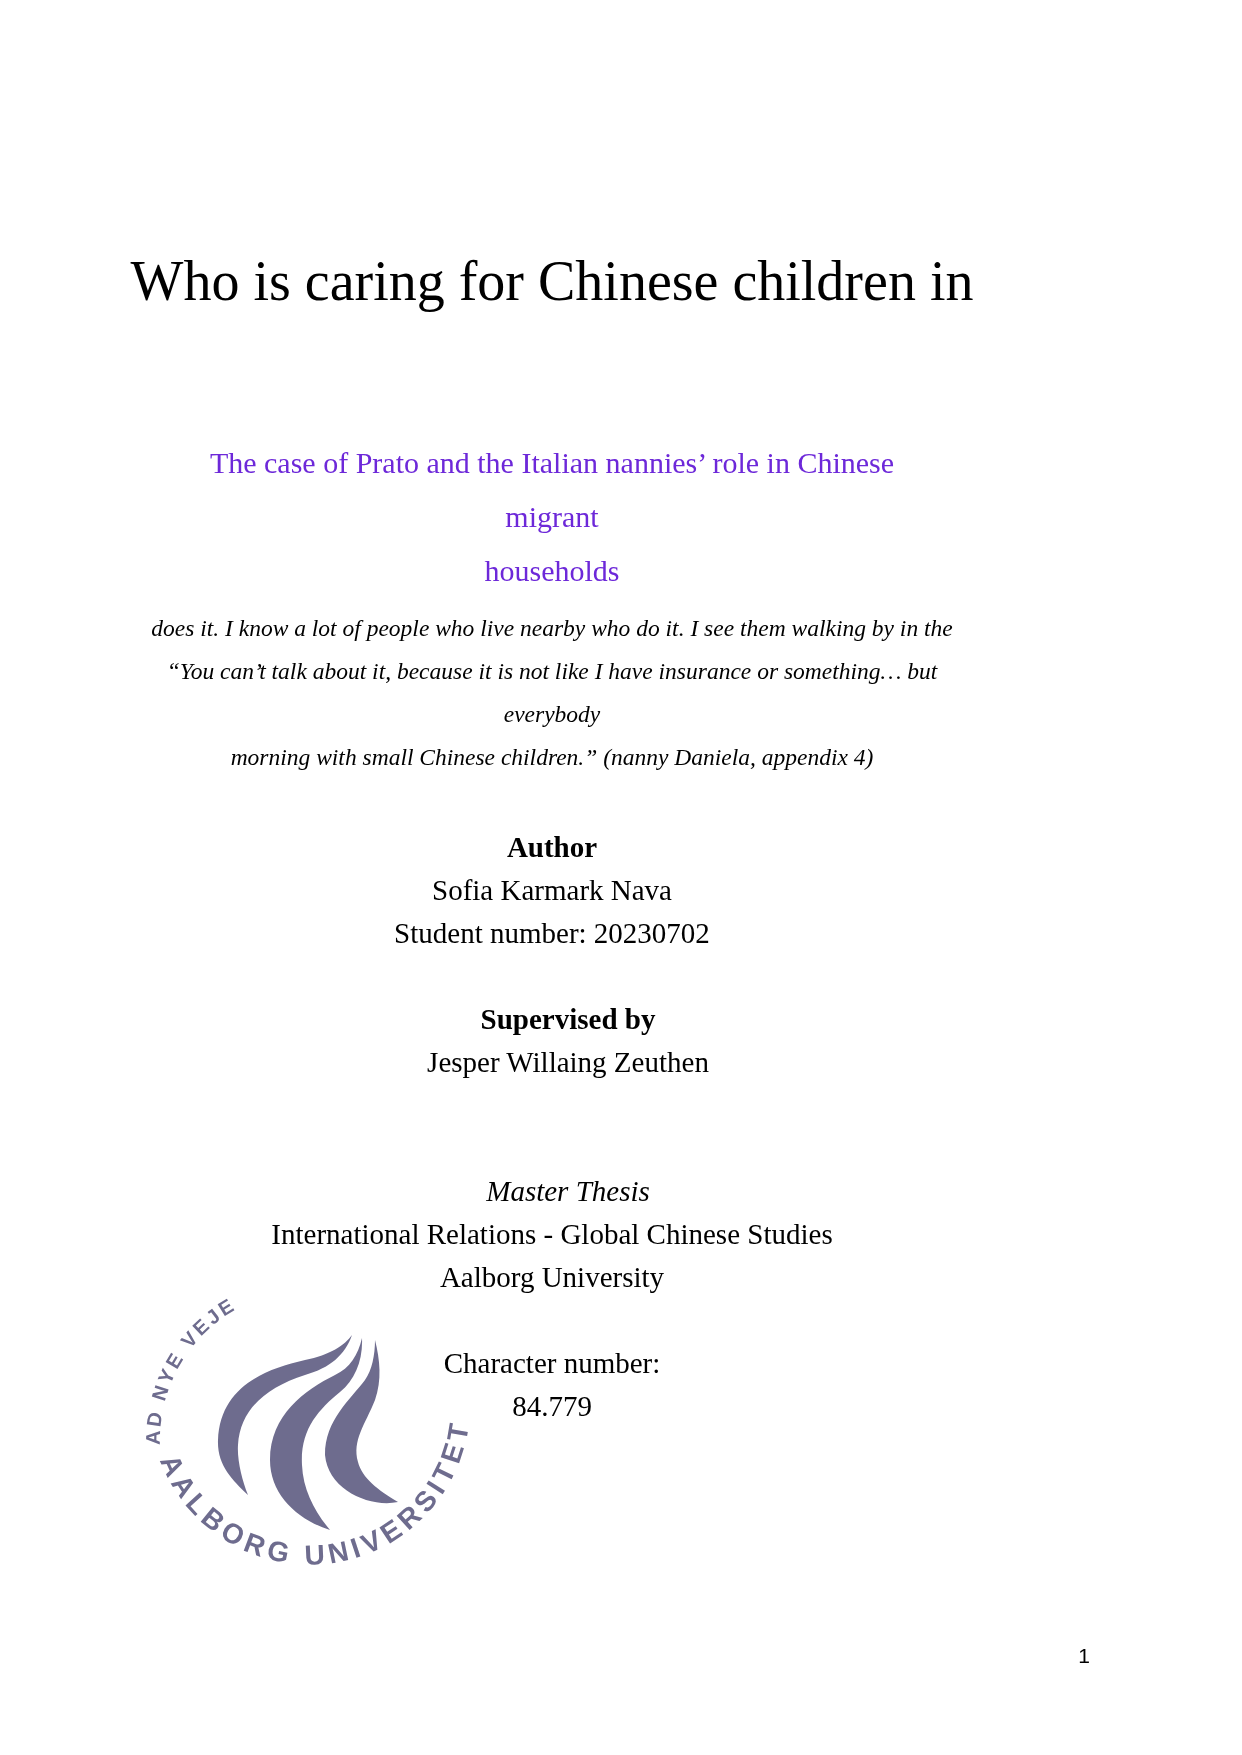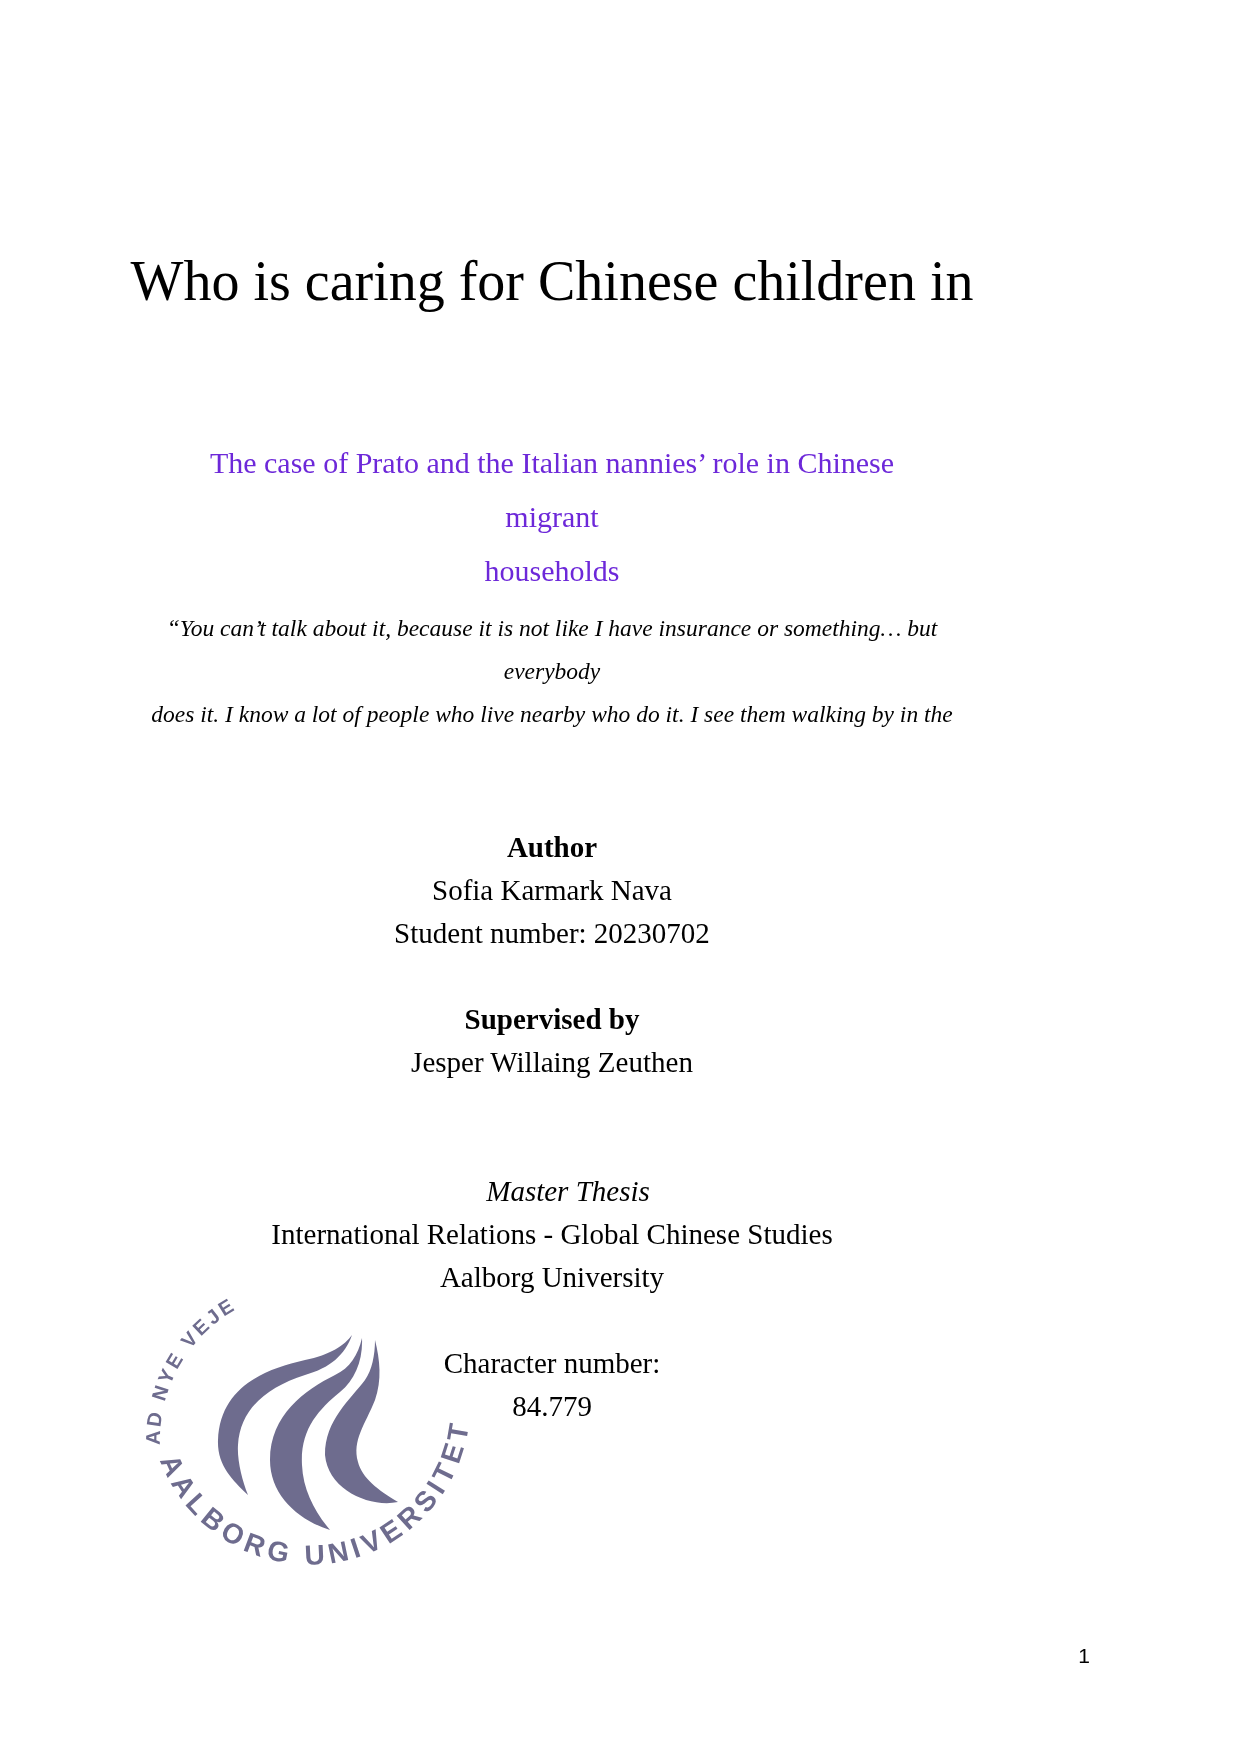--- a/index.html
+++ b/index.html
@@ -7,43 +7,44 @@
            font-family: "Liberation Serif", "DejaVu Serif", serif; color: #000; }
     .page { position: absolute; left: 0; top: 0; width: 1242px; height: 1755px; }
     .center { position: absolute; left: 0; width: 1104px; text-align: center; }
     .title { font-size: 56px; line-height: 94px; top: 234px; }
     .subtitle { font-size: 30px; line-height: 54px; top: 436px; color: #6d28d9; padding: 0 200px; box-sizing: border-box; }
     .quote { font-size: 23.5px; line-height: 43px; top: 607px; font-style: italic; padding: 0 130px; box-sizing: border-box; }
     .line { font-size: 29px; line-height: 43px; }
     .bold { font-weight: bold; }
     .italic { font-style: italic; margin-left: 32px; }
     .block-author { top: 826px; }
-    .block-super { top: 998px; }
+    .block-super { top: 998px; padding-left: 16px; }
     .block-thesis { top: 1170px; }
     .block-chars { top: 1342px; }
     .page-number { position: absolute; right: 152px; top: 1644px; font-family: "Liberation Sans", "DejaVu Sans", sans-serif; font-size: 21px; }
     .logo { position: absolute; left: 140px; top: 1280px; width: 350px; height: 330px; }
   </style>
 </head>
 <body>
 
 <div class="page">
 
   <div class="center title">
     <div>Who is caring for Chinese children in</div>
   </div>
 
   <div class="center subtitle">
     <div>The case of Prato and the Italian nannies’ role in Chinese migrant</div>
     <div>households</div>
   </div>
 
   <div class="center quote">
+    <div>does it. I know a lot of people who live nearby who do it. I see them walking by in the</div>
     <div>“You can’t talk about it, because it is not like I have insurance or something… but everybody</div>
-    <div>does it. I know a lot of people who live nearby who do it. I see them walking by in the</div>
+    <div>morning with small Chinese children.” (nanny Daniela, appendix 4)</div>
   </div>
 
   <div class="center block-author">
     <div class="line bold">Author</div>
     <div class="line">Sofia Karmark Nava</div>
     <div class="line">Student number: 20230702</div>
   </div>
 
   <div class="center block-super">
     <div class="line bold">Supervised by</div>

